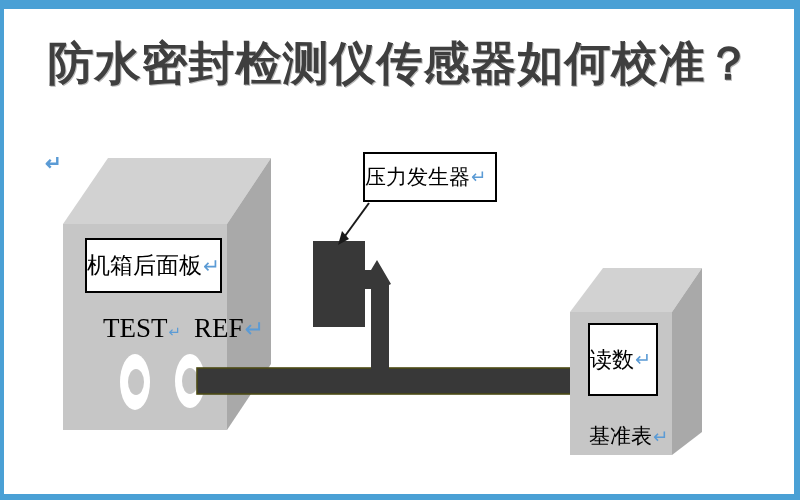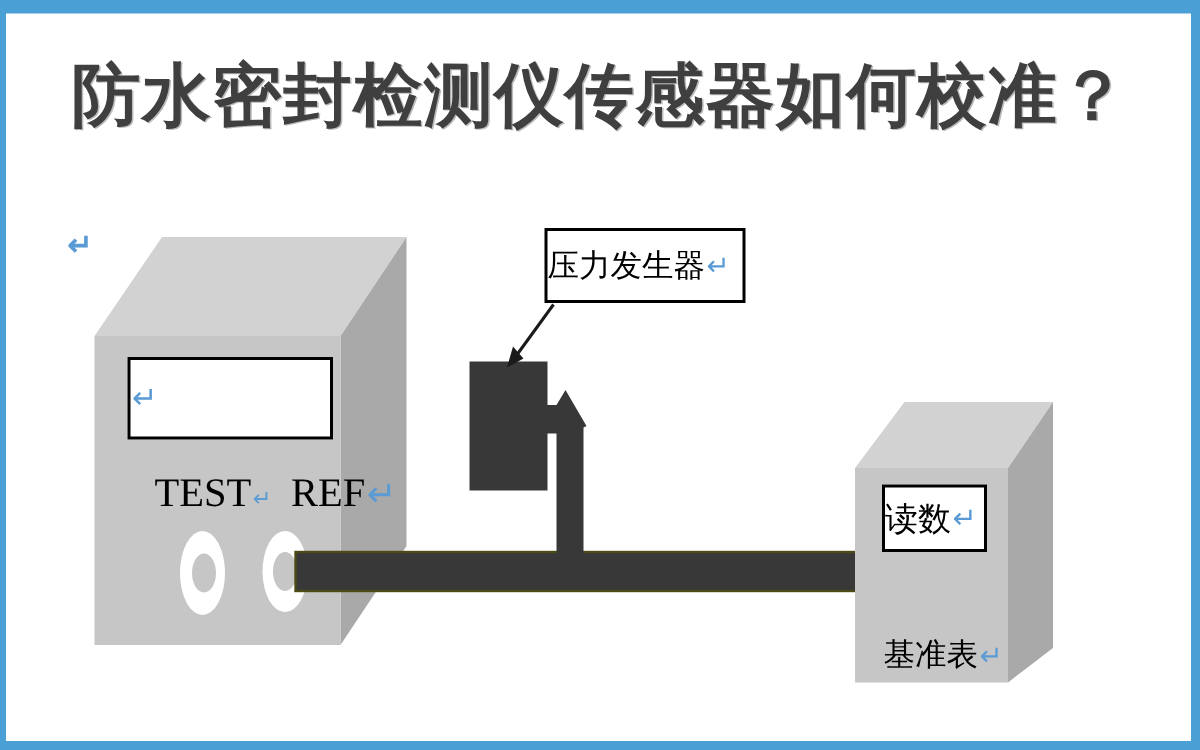--- a/index.html
+++ b/index.html
@@ -39,21 +39,21 @@
     font-size:46px;font-weight:bold;letter-spacing:1px;color:var(--title_gray);
     text-shadow:1px 1px 0 rgba(130,130,130,.55);z-index:5;white-space:nowrap;
   }
   .callout{
     position:absolute;box-sizing:border-box;background:#ffffff;
     border:2.5px solid var(--label_border);display:flex;align-items:center;
     color:#000;z-index:6;white-space:nowrap;
   }
   .callout-panel{left:85px;top:238px;width:137px;height:55px;font-size:23px;}
   .callout-pressure{left:363px;top:152px;width:134px;height:50px;font-size:21px;}
-  .callout-reading{left:588px;top:323px;width:70px;height:45px;font-size:22px;}
+  .callout-reading{left:588px;top:323px;width:70px;height:73px;font-size:22px;}
   .plain-label{position:absolute;color:#000;z-index:6;white-space:nowrap;}
   .gauge-name{left:589px;top:396px;font-size:21px;margin-top:26px;}
   .ports-row{
     left:103px;top:313px;font-family:Liberation Serif, serif;
     font-size:27px;display:flex;align-items:baseline;
   }
   .ports-gap{display:inline-block;width:13px;}
   .ret-mark{color:var(--mark_blue);font-size:0.88em;margin-left:1px;}
   .ret-small{color:var(--mark_blue);font-size:0.55em;margin-left:1px;}
   .para-mark-top{left:45px;top:151px;font-size:20px;color:var(--mark_blue);font-weight:bold;}
@@ -85,20 +85,21 @@
     <polygon class="face-top" points="570,312 672,312 702,268 603,268"></polygon>
     <polygon class="face-side" points="672,312 702,268 702,432 672,455"></polygon>
     <rect class="face-front" x="570" y="312" width="102" height="143"></rect>
   </svg>
 
   <div class="page-title">防水密封检测仪传感器如何校准？</div>
 
   <span class="plain-label para-mark-top">↵</span>
 
   <div class="callout callout-panel">
+    <span>机箱后面板</span>
       <span class="ret-mark">↵</span>
   </div>
 
   <div class="plain-label ports-row">
     <span>TEST</span>
       <span class="ret-small">↵</span>
     <span class="ports-gap"></span>
     <span>REF</span>
       <span class="ret-mark">↵</span>
   </div>

